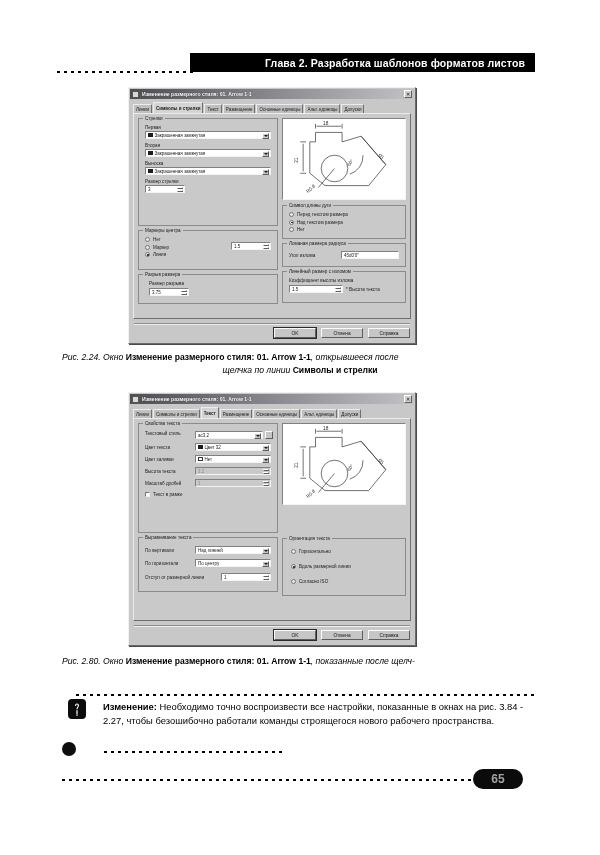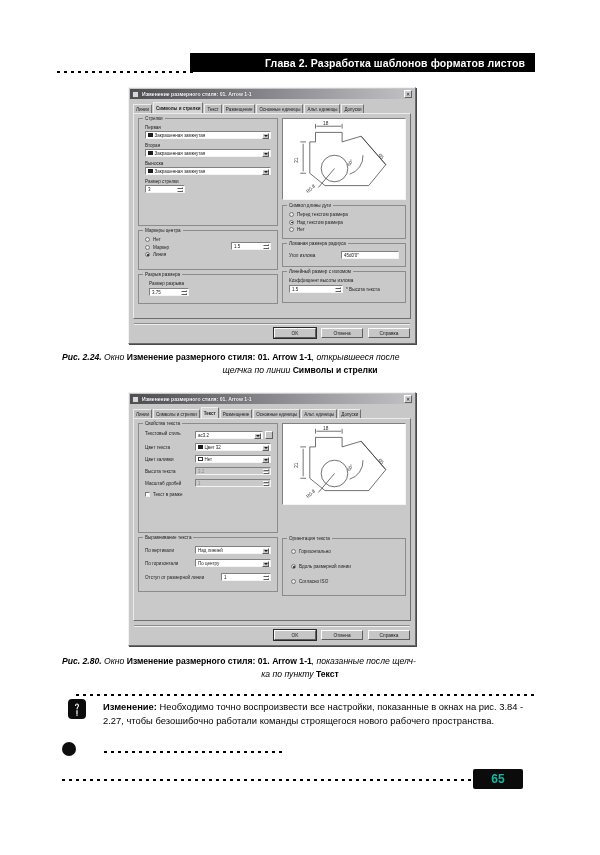--- a/index.html
+++ b/index.html
@@ -191,21 +191,21 @@
   
   .caption {
     position: absolute; left: 62px; width: 476px;
     font-size: 8.6px; line-height: 12.5px; color:#000;
     text-align: center;
   }
   .caption .l1 { text-align: left; }
   .caption .l2 { text-align: center; }
   .cap-b { font-weight: bold; font-style: normal; }
   .cap-i { font-style: italic; }
-  .cap-bi { font-weight: bold; font-style: italic; }
+  .cap-bi { font-weight: normal; font-style: italic; }
 
   
   .note-dots-top {
     position: absolute; left: 76px; top: 694px; width: 462px; height: 2px;
     background-image: repeating-linear-gradient(to right, #000 0 3px, transparent 3px 7px);
   }
   .note-dots-mid {
     position: absolute; left: 104px; top: 751px; width: 178px; height: 2px;
     background-image: repeating-linear-gradient(to right, #000 0 3px, transparent 3px 7px);
   }
@@ -223,23 +223,23 @@
   .bullet {
     position:absolute; left:62px; top:742px;
     width:14px; height:14px; border-radius:50%; background:#0d0d0d;
   }
   .foot-dots {
     position: absolute; left: 62px; top: 779px; width: 414px; height: 2px;
     background-image: repeating-linear-gradient(to right, #000 0 3px, transparent 3px 7px);
   }
   .pagenum {
     position:absolute; left:473px; top:769px;
-    width:50px; height:20px; background:#0b0b0b; border-radius:2px;
+    width:50px; height:20px; background:#0b0b0b; border-radius:10px;
     display:flex; align-items:center; justify-content:center;
-    color:#14b8a6; font-size:12px; font-weight:bold;
+    color:#a3a3a3; font-size:12px; font-weight:bold;
   }
 </style>
 </head>
 <body>
 
 <div class="page">
 
   <div class="head-band">
     <span>Глава 2. Разработка шаблонов форматов листов</span>
   </div>
@@ -586,24 +586,20 @@
       <div class="btn">Справка</div>
     </div>
   </div>
 
   <div class="caption" style="top:655px;">
     <div class="l1">
       <span class="cap-bi">Рис. 2.80.</span>
       <span class="cap-i">Окно</span>
       <span class="cap-b">Изменение размерного стиля: 01. Arrow 1-1</span><span class="cap-i">, показанные после щелч-</span>
     </div>
-    <div class="l2">
-      <span class="cap-i">ка по пункту</span>
-      <span class="cap-b">Текст</span>
-    </div>
   </div>
 
   <div class="note-dots-top"></div>
   <div class="note-icon">
     <svg width="8" height="13" viewBox="0 0 8 13">
       <path d="M4 0.5 C5.4 0.5 6 1.6 6 2.6 C6 3.8 4.6 4.8 4.6 6.2 L3.4 6.2 C3.4 4.6 4.8 3.9 4.8 2.7 C4.8 2 4.5 1.6 4 1.6 C3.4 1.6 3.1 2.1 3.1 2.9 L2 2.9 C2 1.5 2.7 0.5 4 0.5 Z" fill="#fff"></path>
       <rect x="3.4" y="7.2" width="1.2" height="4.2" fill="#fff"></rect>
       <circle cx="4" cy="12.2" r="0.7" fill="#fff"></circle>
     </svg>
   </div>

